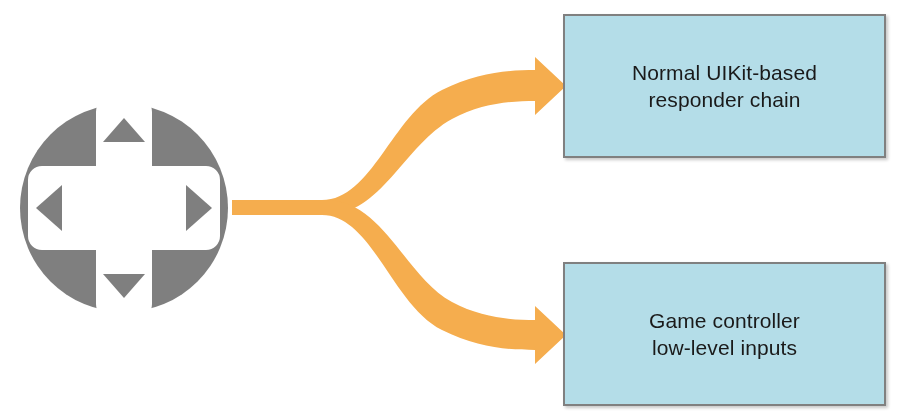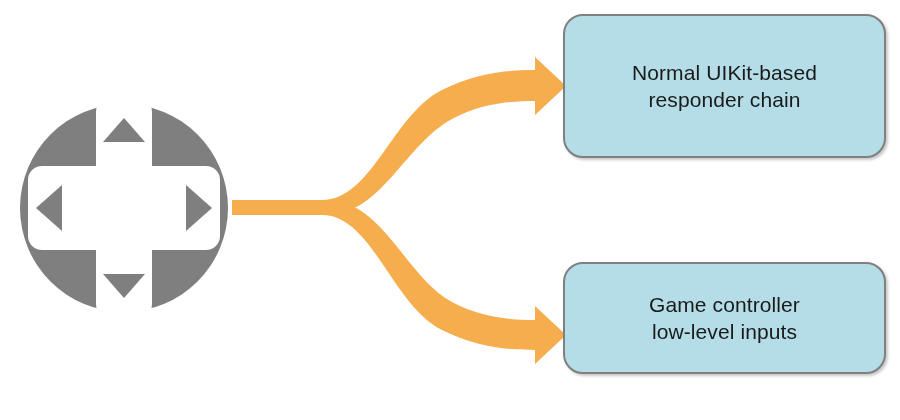--- a/index.html
+++ b/index.html
@@ -22,21 +22,21 @@
     left: 0;
     top: 0;
     width: 900px;
     height: 420px;
   }
   .box {
     position: absolute;
     box-sizing: border-box;
     background: #b4dde8;
     border: 2px solid #808080;
-    border-radius: 20px;
+    border-radius: 0;
     display: flex;
     align-items: center;
     justify-content: center;
     box-shadow: 2px 2px 3px rgba(0,0,0,0.22);
   }
   .box-label {
     font-family: "Liberation Sans", sans-serif;
     font-size: 21px;
     line-height: 27px;
     color: #1a1a1a;
@@ -47,21 +47,21 @@
   #box-top {
     left: 563px;
     top: 14px;
     width: 323px;
     height: 144px;
   }
   #box-bottom {
     left: 563px;
     top: 262px;
     width: 323px;
-    height: 112px;
+    height: 144px;
   }
 </style>
 </head>
 <body>
 
 <div id="canvas">
 
   <svg id="diagram-svg" viewBox="0 0 900 420">
 
     <g>

